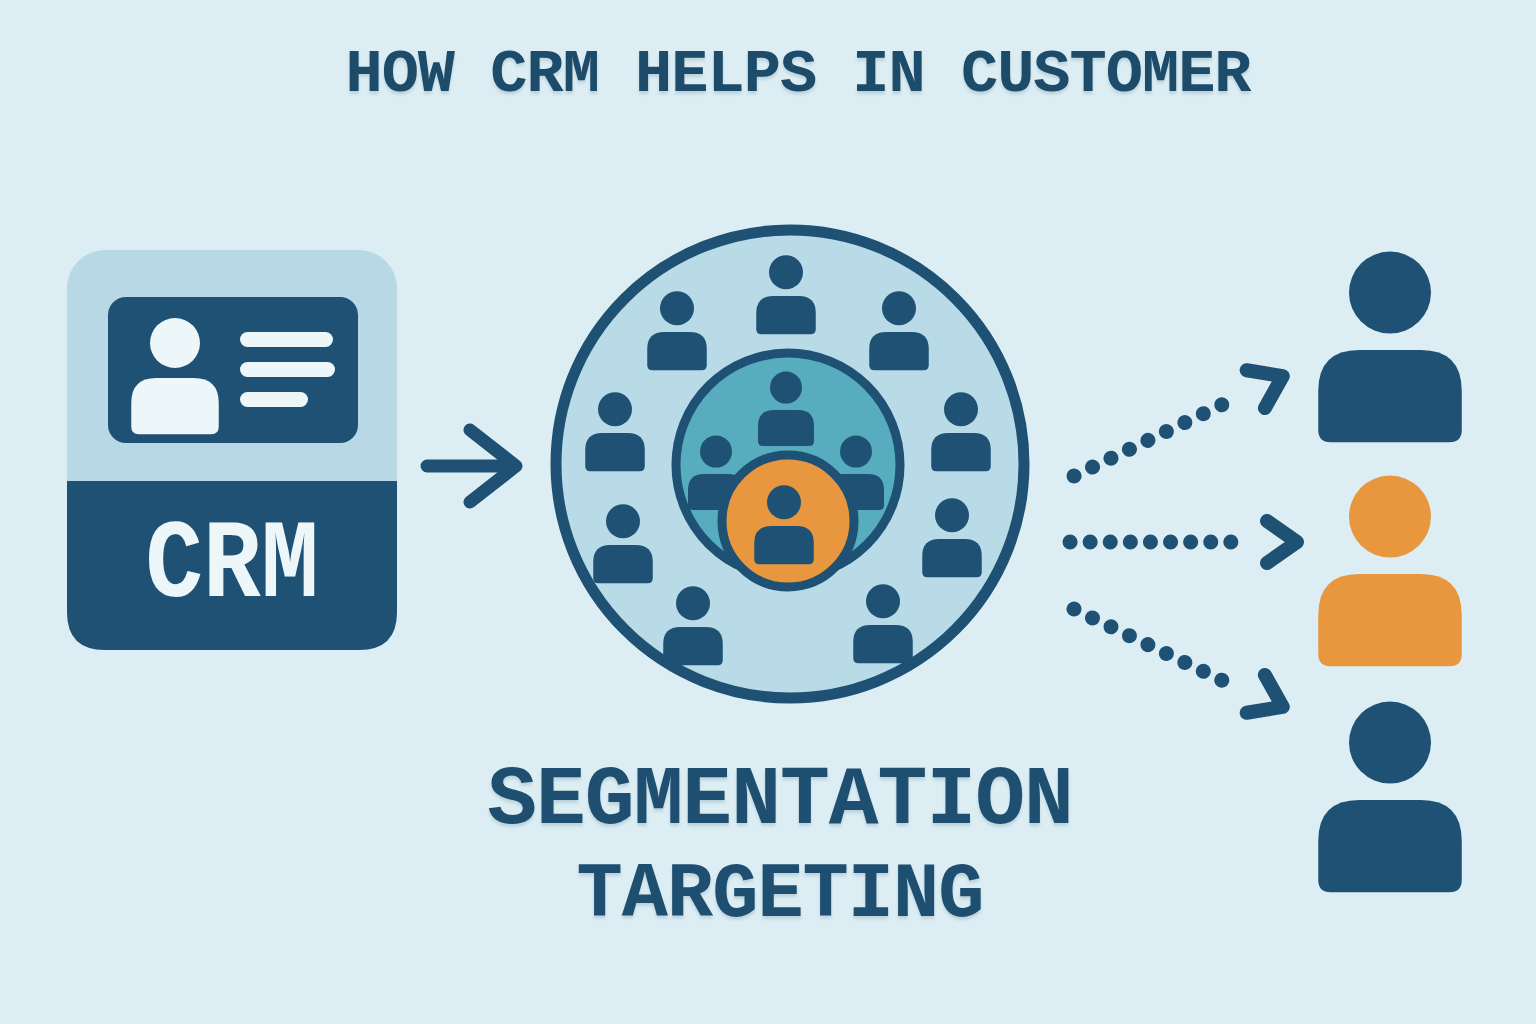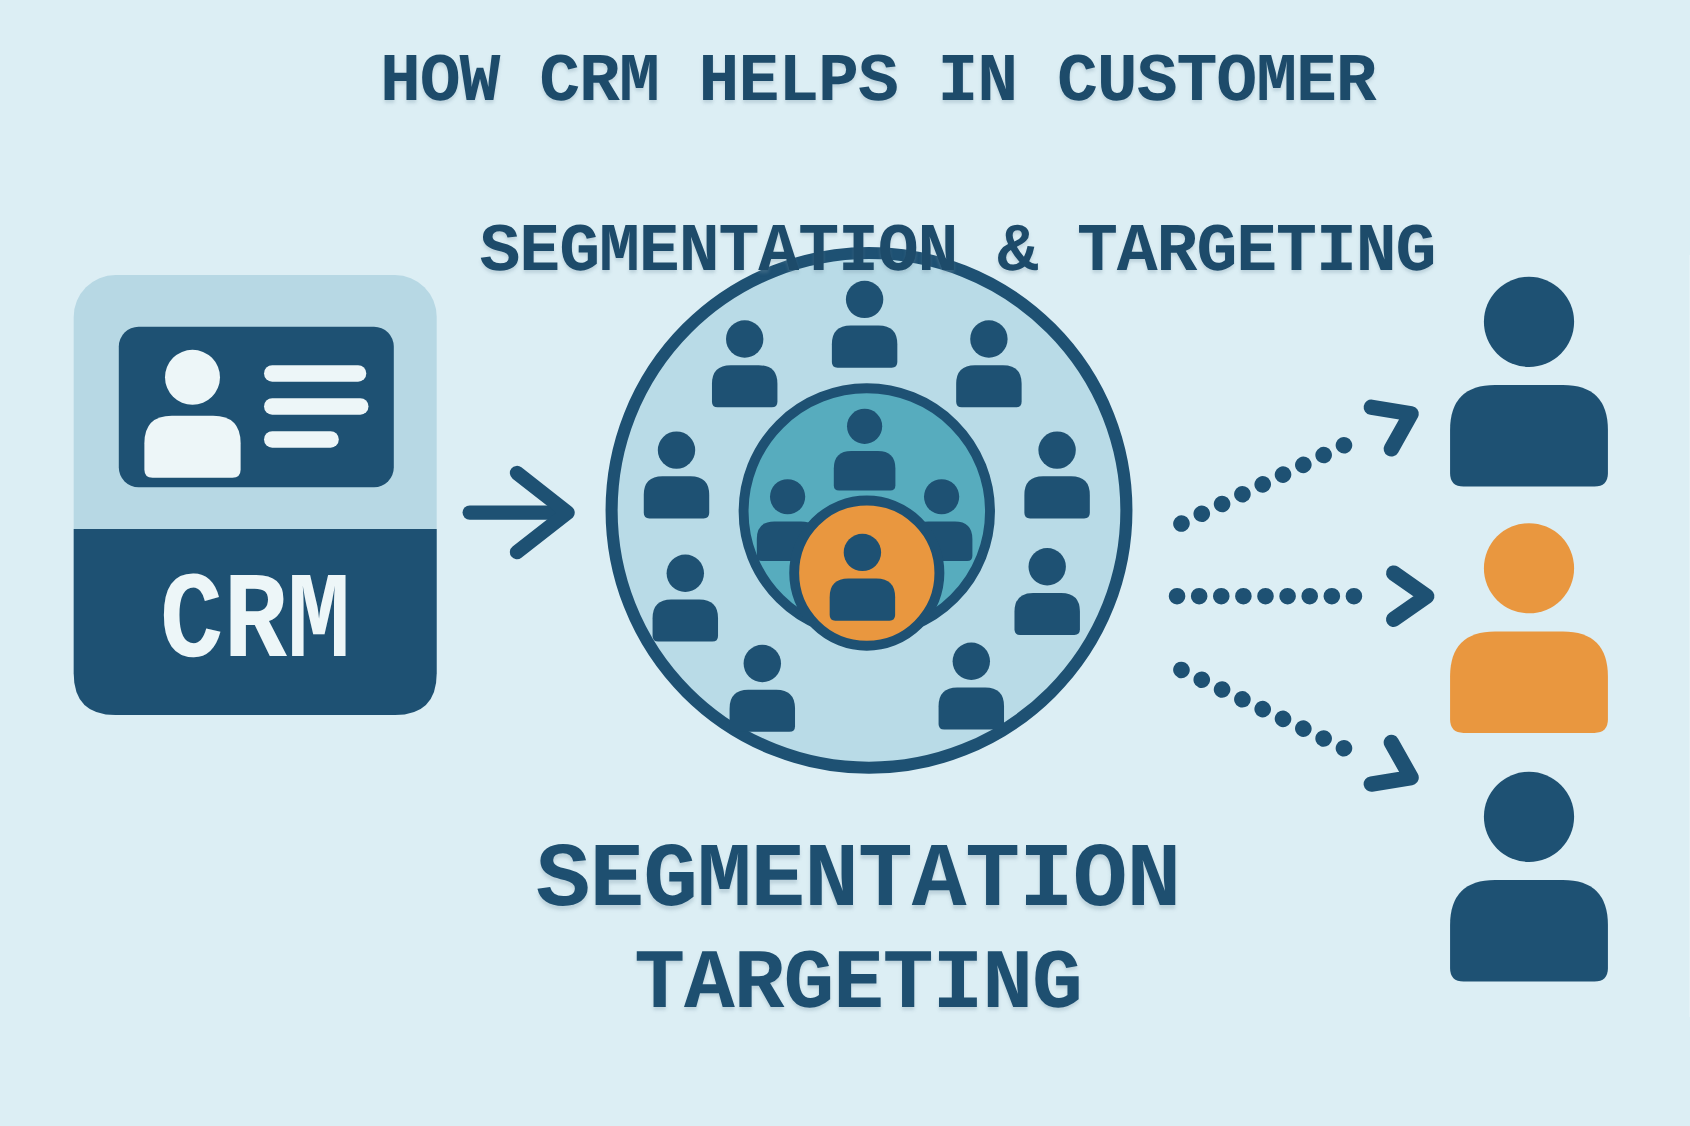--- a/index.html
+++ b/index.html
@@ -122,21 +122,20 @@
     </g>
 
     <g>
       <use href="#person" transform="translate(1390,350) scale(2.05)" fill="#1e5173"></use>
       <use href="#person" transform="translate(1390,574) scale(2.05)" fill="#e9973f"></use>
       <use href="#person" transform="translate(1390,800) scale(2.05)" fill="#1e5173"></use>
     </g>
   </svg>
 
   <div class="txt title"><span>HOW CRM HELPS IN CUSTOMER</span><br>
-    <span>SEGMENTATION &amp; TARGETING</span>
   </div>
 
   <div class="txt crmlabel">CRM</div>
 
   <div class="txt footer1">SEGMENTATION</div>
 
   <div class="txt footer2">TARGETING</div>
 
 </div>
 

